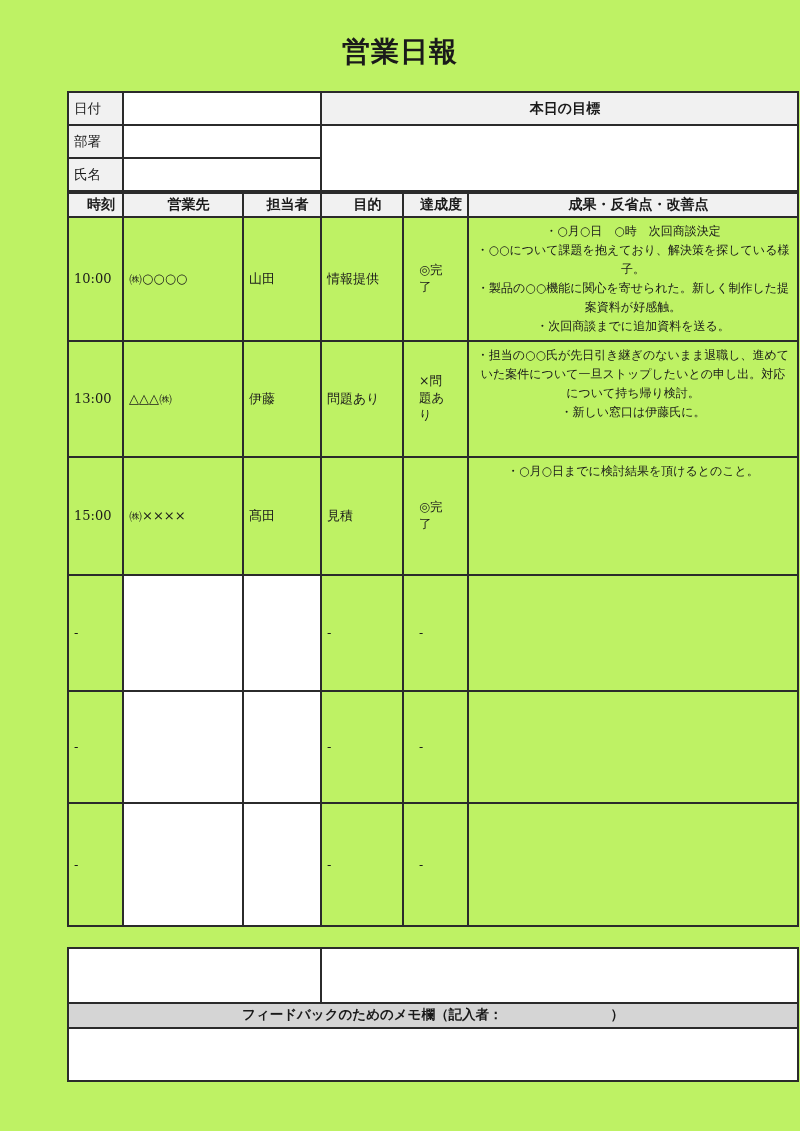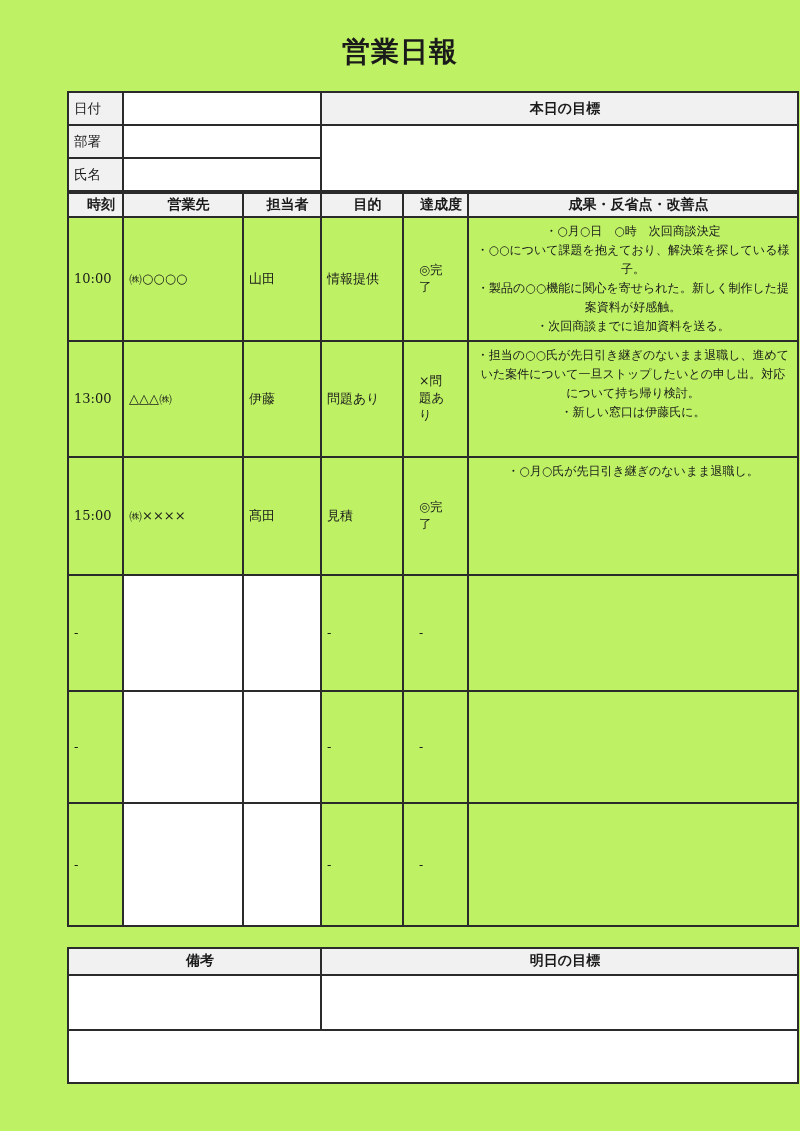--- a/index.html
+++ b/index.html
@@ -140,21 +140,21 @@
         <td class="c ach">×問題あり</td>
         <td class="notes-cell">・担当の○○氏が先日引き継ぎのないまま退職し、進めていた案件について一旦ストップしたいとの申し出。対応について持ち帰り検討。
 ・新しい窓口は伊藤氏に。</td>
       </tr>
       <tr style="height:118px">
         <td class="c">15:00</td>
         <td class="l">㈱××××</td>
         <td class="l">髙田</td>
         <td class="c">見積</td>
         <td class="c ach">◎完了</td>
-        <td class="notes-cell">・○月○氏が先日引き継ぎのないまま退職し。</td>
+        <td class="notes-cell">・○月○日までに検討結果を頂けるとのこと。</td>
       </tr>
       <tr style="height:116px">
         <td class="c">-</td>
         <td class="l input-cell"></td>
         <td class="l input-cell"></td>
         <td class="c">-</td>
         <td class="c ach">-</td>
         <td class="notes-cell"></td>
       </tr>
       <tr style="height:112px">
@@ -177,28 +177,27 @@
       </table>
 
     <div class="gap"></div>
 
     <table class="outer">
       <colgroup>
           <col style="width:253px">
           <col style="width:477px">
         </colgroup>
       <tbody>
-          <tr style="height:27px">
-        <td class="head-cell">備考</td>
-        <td class="head-cell">明日の目標</td>
-      </tr>
       <tr style="height:55px">
         <td class="input-cell" style="vertical-align:top"></td>
         <td class="input-cell" style="vertical-align:top"></td>
       </tr>
+      <tr style="height:25px">
+        <td class="banner-cell" colspan="2">フィードバックのためのメモ欄（記入者：　　　　　　　　）</td>
+      </tr>
       <tr style="height:53px">
         <td class="input-cell" colspan="2" style="vertical-align:top"></td>
       </tr>
     </tbody>
       </table>
 
   </div>
 </div>
 
 </body></html>

